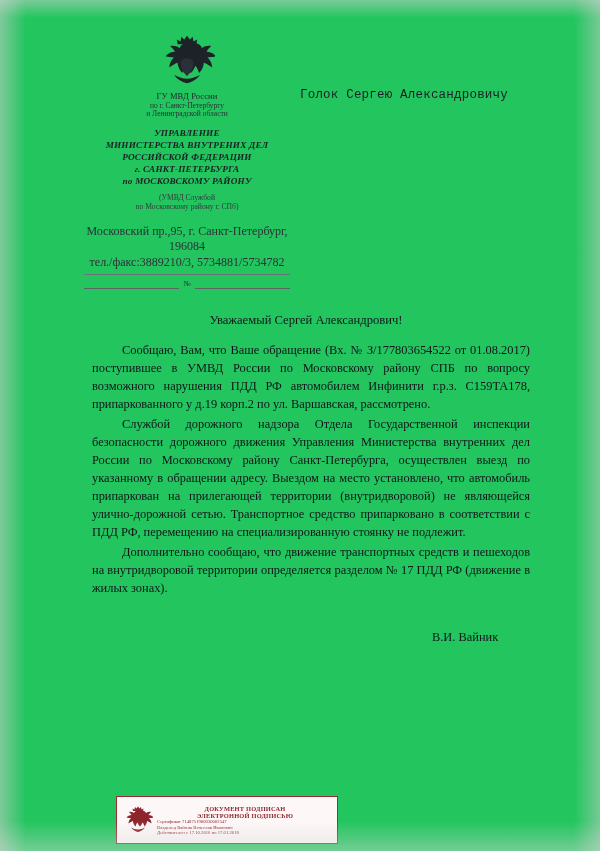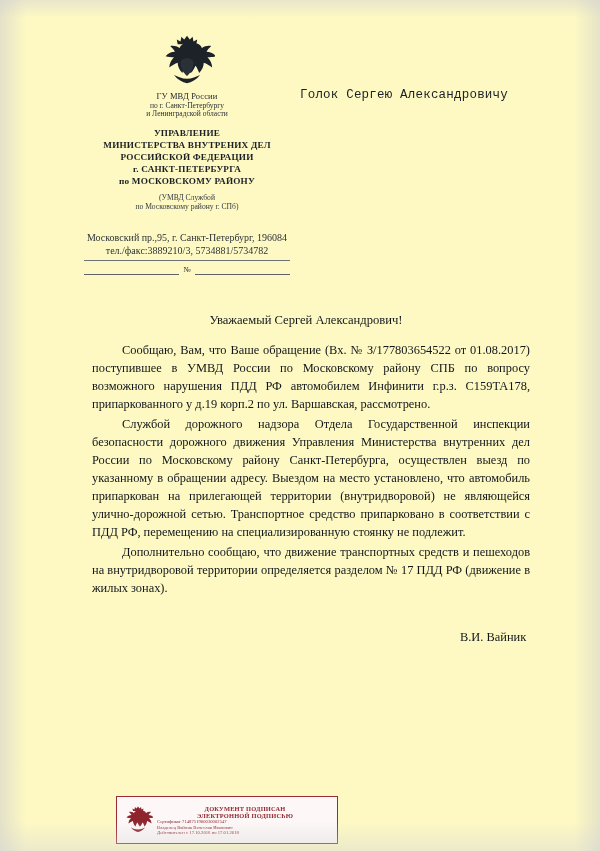--- a/index.html
+++ b/index.html
@@ -11,21 +11,21 @@
     width: 600px;
     height: 851px;
     position: relative;
     font-family: "Liberation Serif", serif;
     color: #1a1a1a;
     overflow: hidden;
   }
   .page {
     position: absolute;
     inset: 0;
-    background: #fef9c3;
+    background: #22c55e;
     padding-left: 33px;
   }
   
   .scan-shade-left {
     position: absolute;
     left: 0; top: 0; width: 26px; height: 851px;
     background: linear-gradient(to right, rgba(205,205,205,0.55), rgba(255,255,255,0));
     pointer-events: none;
   }
   .scan-shade-right {
@@ -71,30 +71,31 @@
     font-size: 7.5px;
     color: #2b3138;
   }
   .lh-block-main {
     margin-top: 9px;
     font-size: 9.2px;
     font-weight: bold;
     color: #1b2026;
     line-height: 1.3;
     letter-spacing: 0.2px;
+    font-style: italic;
   }
   .lh-paren {
     margin-top: 5px;
     font-size: 7.6px;
     color: #343a41;
     line-height: 1.25;
   }
   .lh-address {
-    margin-top: 19px;
-    font-size: 10px;
+    margin-top: 12px;
+    font-size: 12px;
     color: #2c3238;
     line-height: 1.3;
     text-align: center;
   }
   .lh-rule {
     margin: 3px auto 0 auto;
     width: 206px;
     height: 1px;
     background: #6d7279;
   }
@@ -166,21 +167,20 @@
     top: 624px;
     font-size: 12.4px;
     color: #13181d;
   }
   .sig-right {
     position: absolute;
     left: 432px;
     top: 630px;
     font-size: 12.4px;
     color: #13181d;
-    margin-left: 28px;
   }
 
   
   .stamp {
     position: absolute;
     left: 116px;
     top: 796px;
     width: 222px;
     height: 48px;
     border: 1px solid #9a2b33;

